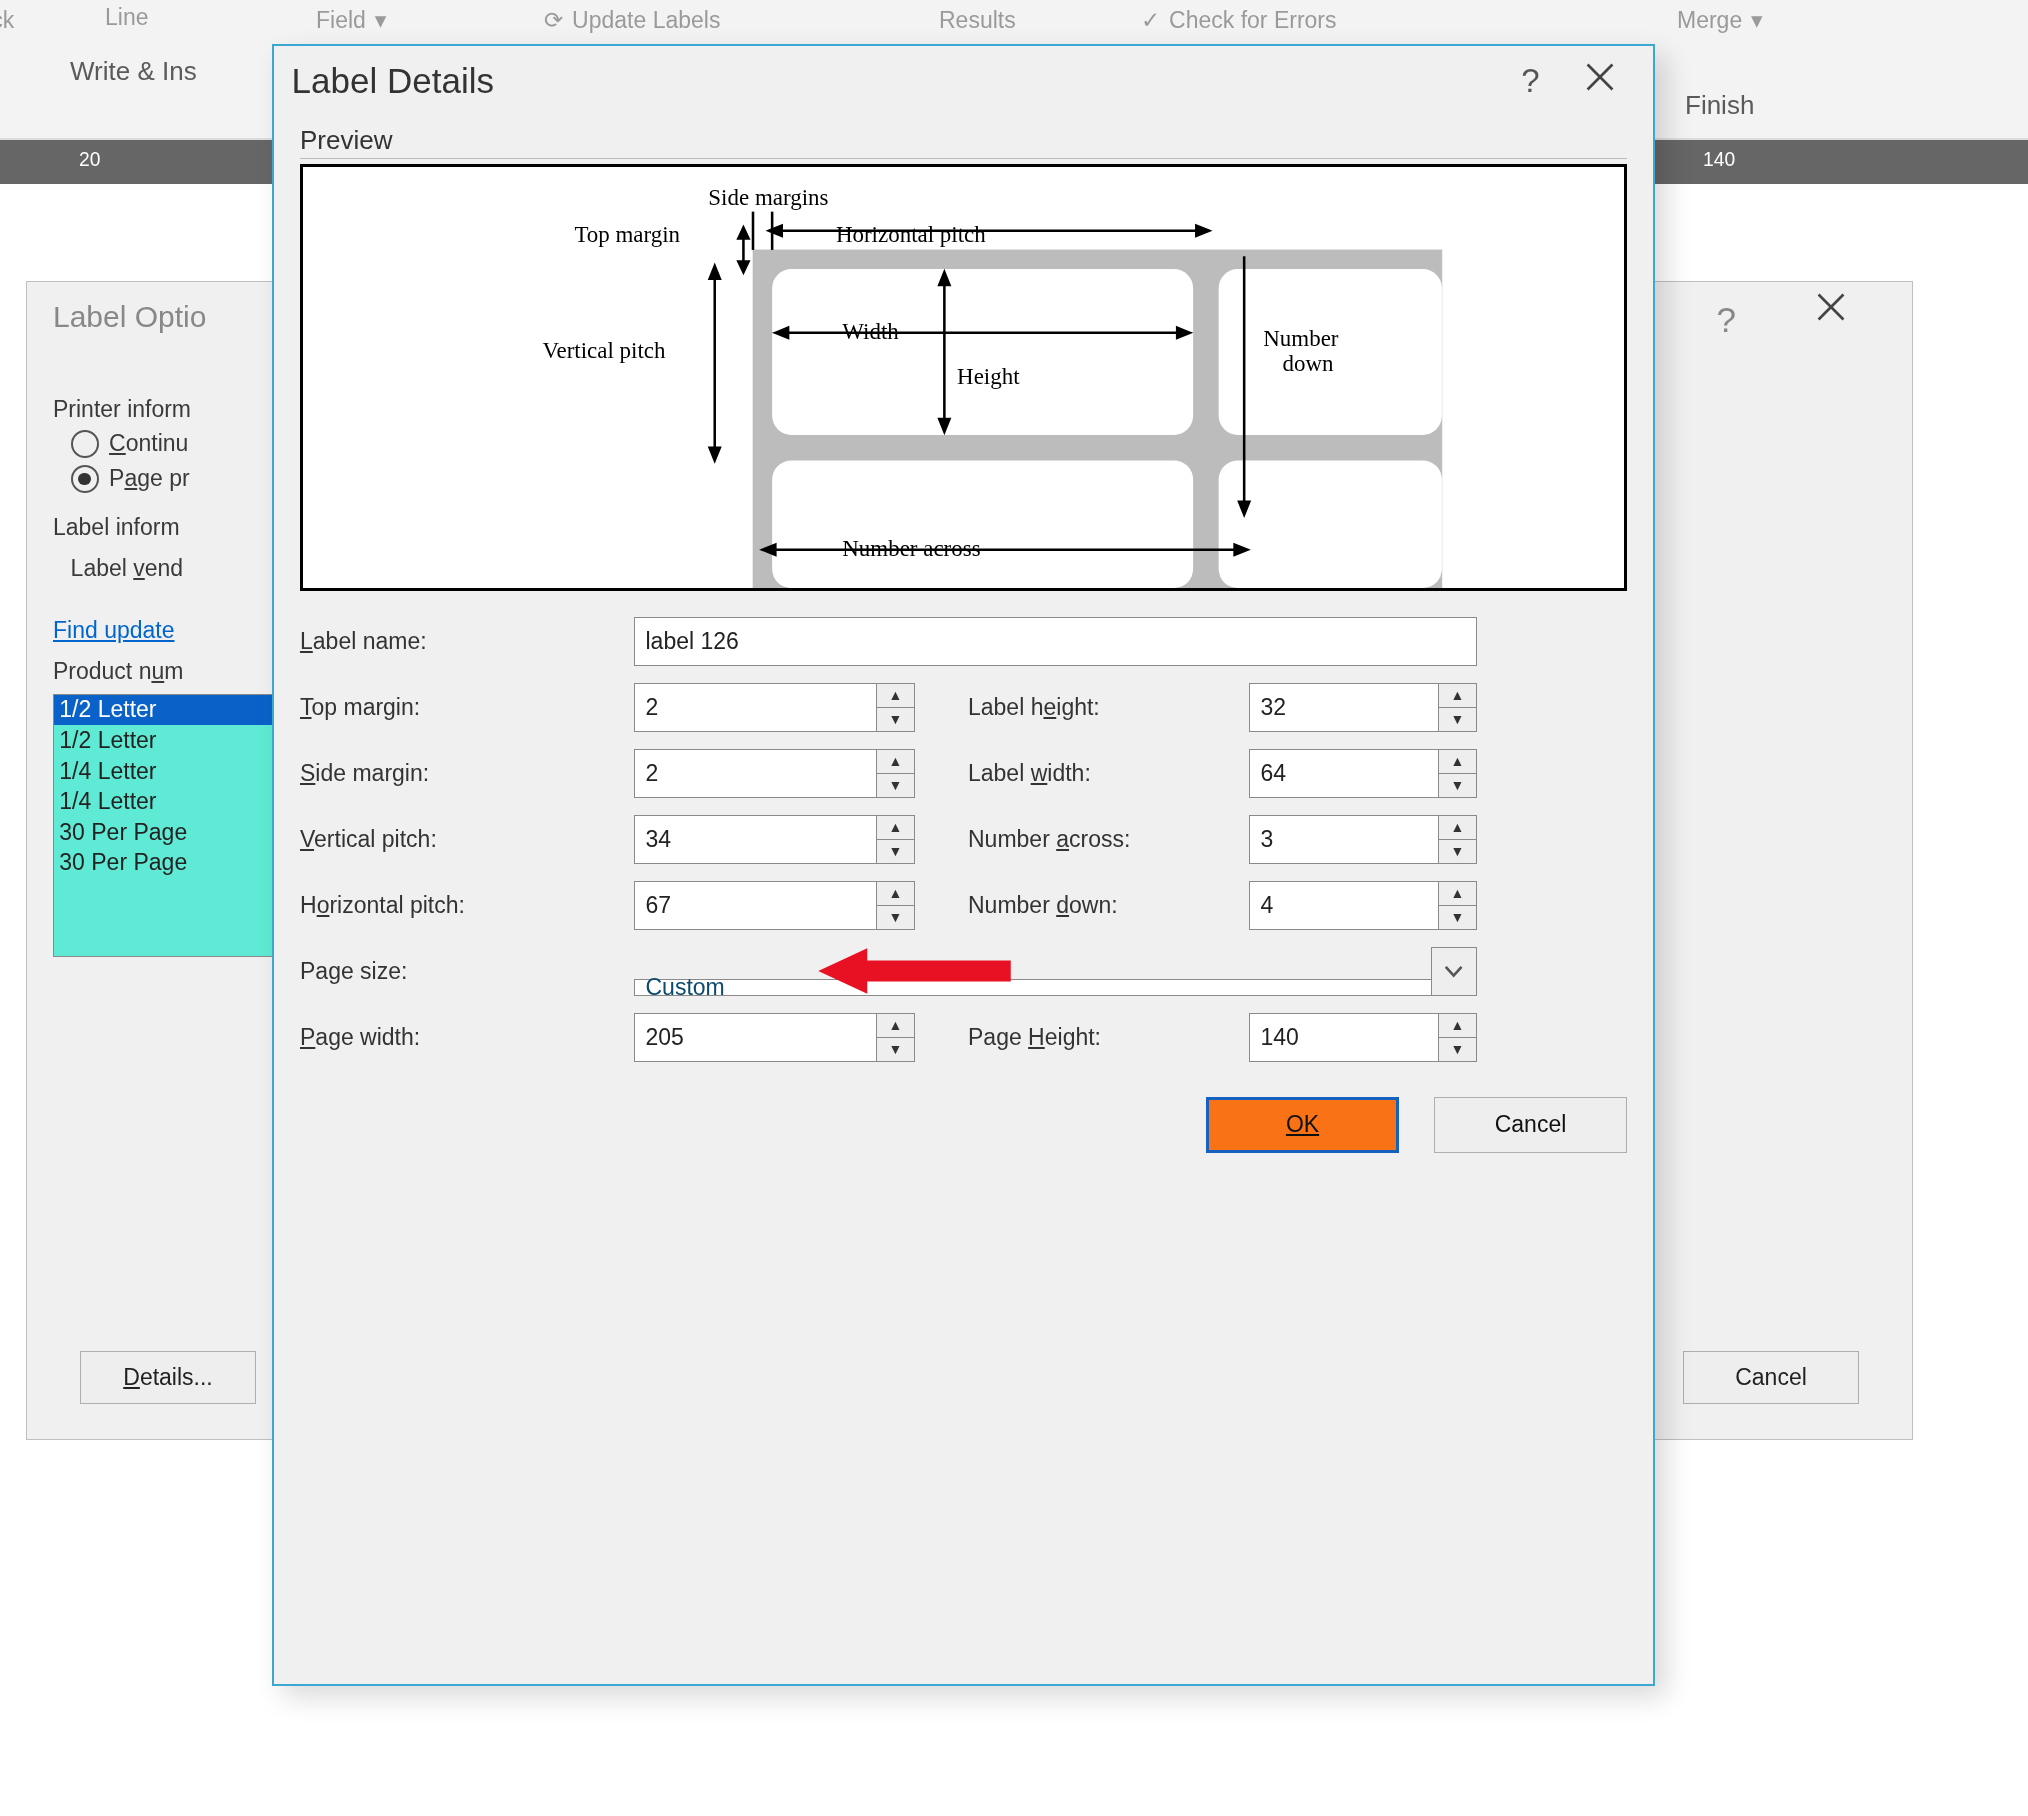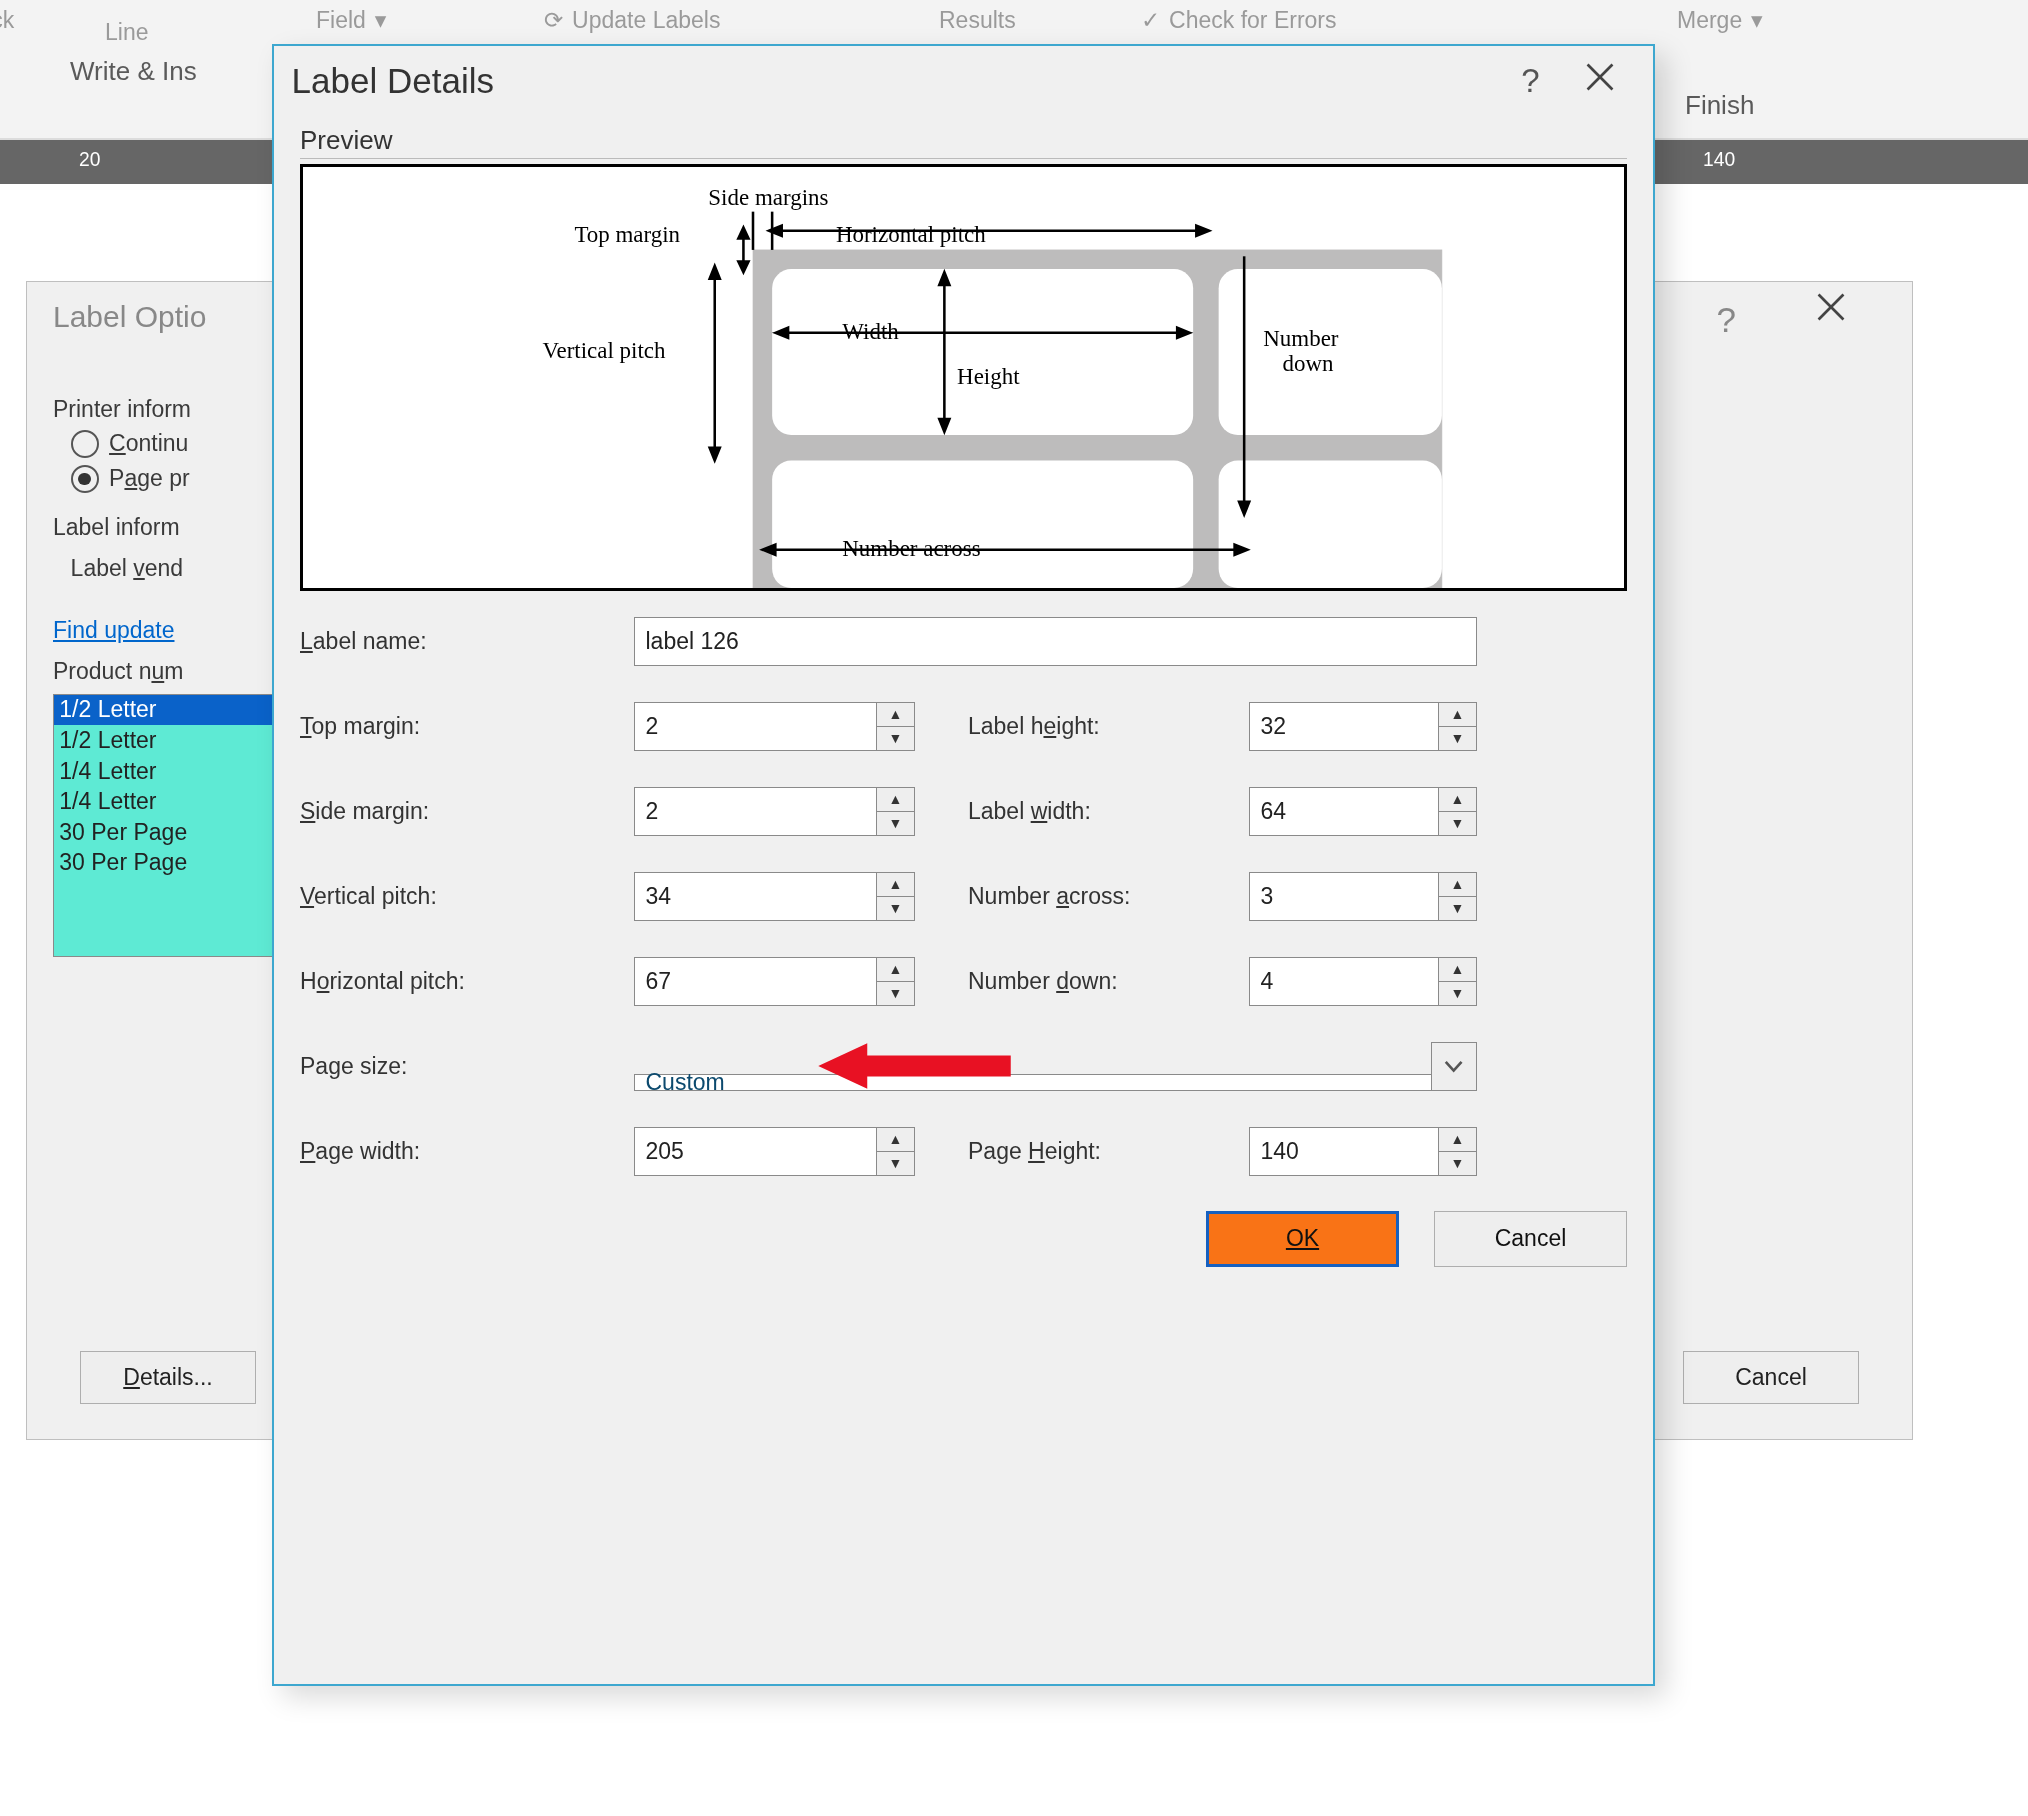--- a/index.html
+++ b/index.html
@@ -140,21 +140,21 @@
     width: 100%; height: 427px;
     border: 3.5px solid #000;
     background: #fff;
     position: relative;
     margin-bottom: 26px;
   }
 
   .form-grid {
     display: grid;
     grid-template-columns: 334px 281px 53px 281px 228px;
-    row-gap: 36px;
+    row-gap: 17px;
     align-items: center;
   }
   .form-grid .lbl { color: #333; }
   .txt {
     height: 49px; border: 1.8px solid #8a8a8a; background: #fff; padding: 0 10.5px;
     display: flex; align-items: center; color: #222;
   }
   .spin {
     height: 49px; display: flex;
   }
@@ -213,21 +213,21 @@
 </style>
 </head>
 <body>
 
 <div class="scale-wrap">
 
   <div class="ribbon">
     <div class="btn" style="left:-8.8px; top:7px;">
         <span>ck</span>
       </div>
-    <div class="btn" style="left:105px; top:19px;">
+    <div class="btn" style="left:105px; top:4px;">
         <span>Line</span>
       </div>
     <div class="btn" style="left:316px; top:7px;">
         <span>Field</span> 
         <span>▾</span>
       </div>
     <div class="btn" style="left:544px; top:7px;">
       <span>⟳</span>
       <span>Update Labels</span>
     </div>

